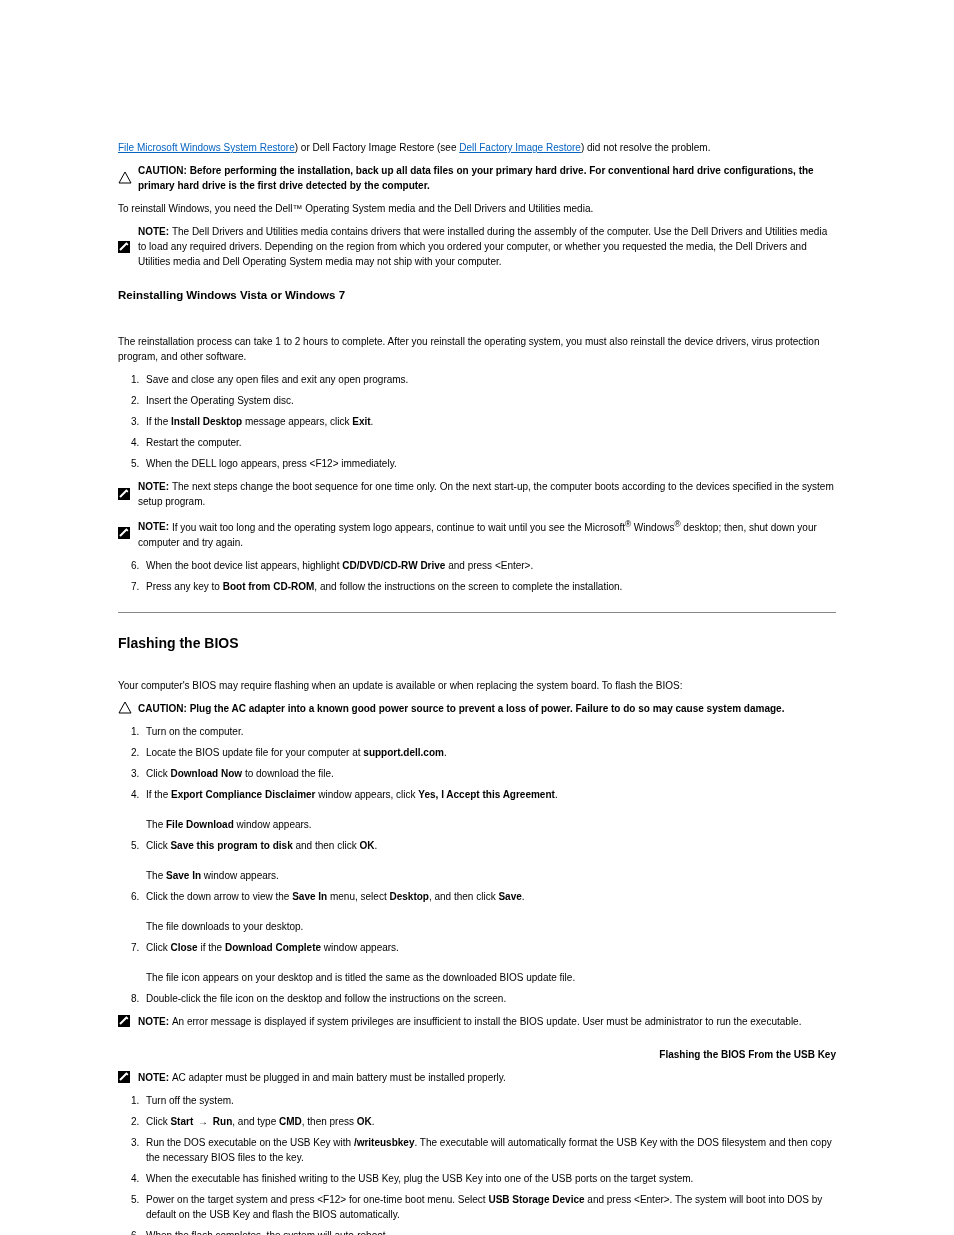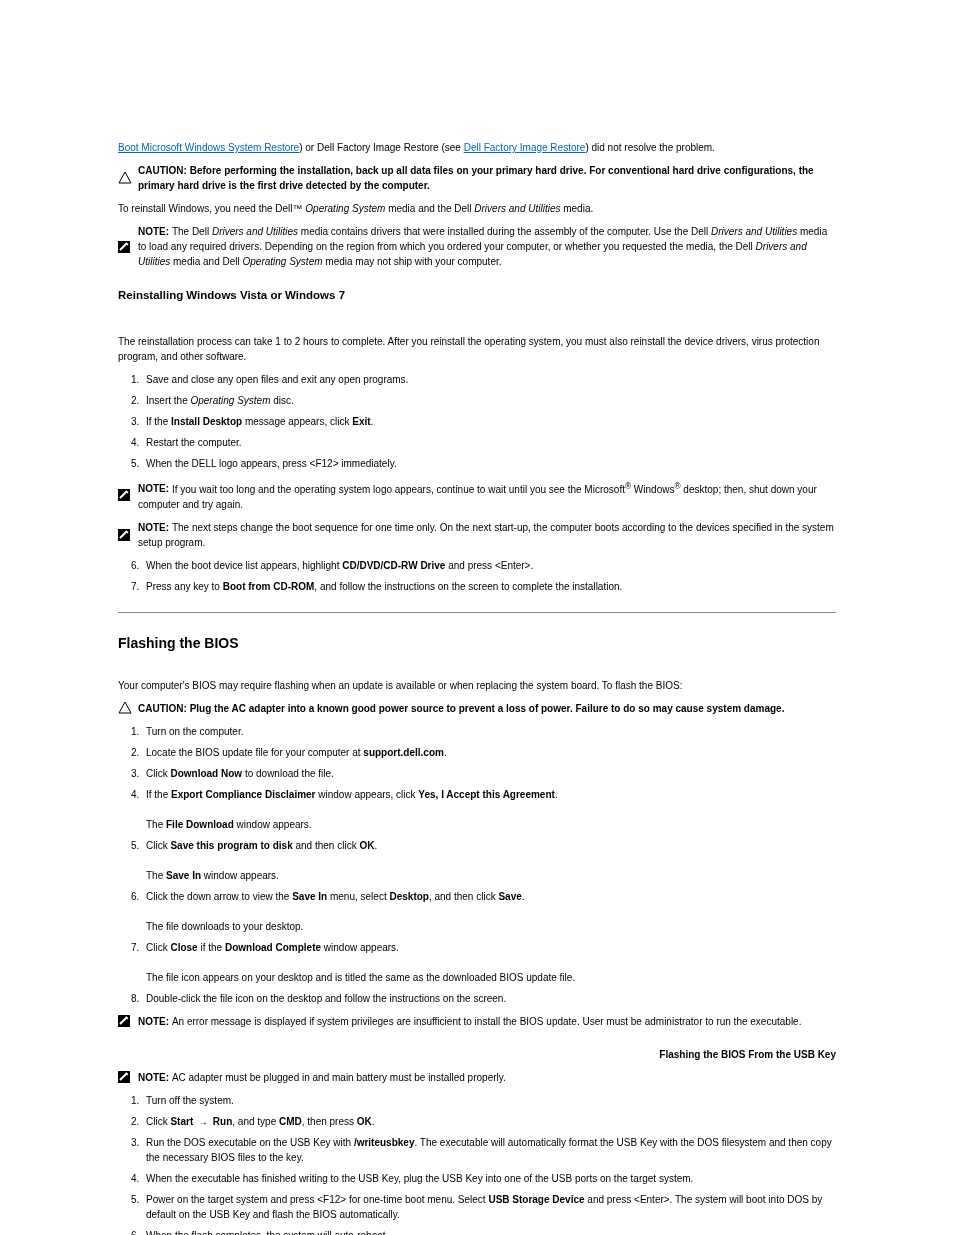--- a/index.html
+++ b/index.html
@@ -57,29 +57,29 @@
     border-top: 1px solid #888;
     margin: 18px 0 20px 0;
   }
   .section-title {
     font-size: 14px;
     font-weight: bold;
     margin-bottom: 24px;
   }
   .arrow { padding: 0 2px; }
   .space { margin-bottom: 18px; }
-  .italic { font-style: italic; }
+  .italic { }
 </style>
 </head>
 <body>
 
 <div>
 
   <p>
-    <a href="#">Boot Microsoft Windows System Restore</a><span>) or Dell Factory Image Restore (see </span><a href="#">Dell Factory Image Restore</a><span>) did not resolve the problem.</span>
+    <a href="#">File Microsoft Windows System Restore</a><span>) or Dell Factory Image Restore (see </span><a href="#">Dell Factory Image Restore</a><span>) did not resolve the problem.</span>
   </p>
 
   <div class="notice">
     <span class="notice-icon">
       <svg width="14" height="14" viewBox="0 0 14 14">
           <path d="M7 1 L13 12 L1 12 Z" fill="none" stroke="#000" stroke-width="1"></path>
         </svg>
     </span>
     <div class="notice-body">
       <span class="bold">CAUTION: </span><span class="bold">Before performing the installation, back up all data files on your primary hard drive. For conventional hard drive configurations, the primary hard drive is the first drive detected by the computer.</span>
@@ -118,34 +118,34 @@
 
   <div class="notice">
     <span class="notice-icon">
       <svg width="12" height="12" viewBox="0 0 12 12">
           <rect width="12" height="12" fill="#000"></rect>
           <path d="M2 9 L9 2" stroke="#fff" stroke-width="2"></path>
           <path d="M8 2 L10 4" stroke="#fff" stroke-width="1.2"></path>
         </svg>
     </span>
     <div class="notice-body">
+      <span class="bold">NOTE: </span><span>The next steps change the boot sequence for one time only. On the next start-up, the computer boots according to the devices specified in the system setup program.</span>
+    </div>
+  </div>
+
+  <div class="notice">
+    <span class="notice-icon">
+      <svg width="12" height="12" viewBox="0 0 12 12">
+          <rect width="12" height="12" fill="#000"></rect>
+          <path d="M2 9 L9 2" stroke="#fff" stroke-width="2"></path>
+          <path d="M8 2 L10 4" stroke="#fff" stroke-width="1.2"></path>
+        </svg>
+    </span>
+    <div class="notice-body">
       <span class="bold">NOTE: </span><span>If you wait too long and the operating system logo appears, continue to wait until you see the Microsoft<sup>®</sup> Windows<sup>®</sup> desktop; then, shut down your computer and try again.</span>
-    </div>
-  </div>
-
-  <div class="notice">
-    <span class="notice-icon">
-      <svg width="12" height="12" viewBox="0 0 12 12">
-          <rect width="12" height="12" fill="#000"></rect>
-          <path d="M2 9 L9 2" stroke="#fff" stroke-width="2"></path>
-          <path d="M8 2 L10 4" stroke="#fff" stroke-width="1.2"></path>
-        </svg>
-    </span>
-    <div class="notice-body">
-      <span class="bold">NOTE: </span><span>The next steps change the boot sequence for one time only. On the next start-up, the computer boots according to the devices specified in the system setup program.</span>
     </div>
   </div>
 
   <ol class="numbered" start="6">
     <li>When the boot device list appears, highlight <span class="bold">CD/DVD/CD-RW Drive</span> and press &lt;Enter&gt;.</li>
     <li>Press any key to <span class="bold">Boot from CD-ROM</span>, and follow the instructions on the screen to complete the installation.</li>
   </ol>
 
 </div>
 

